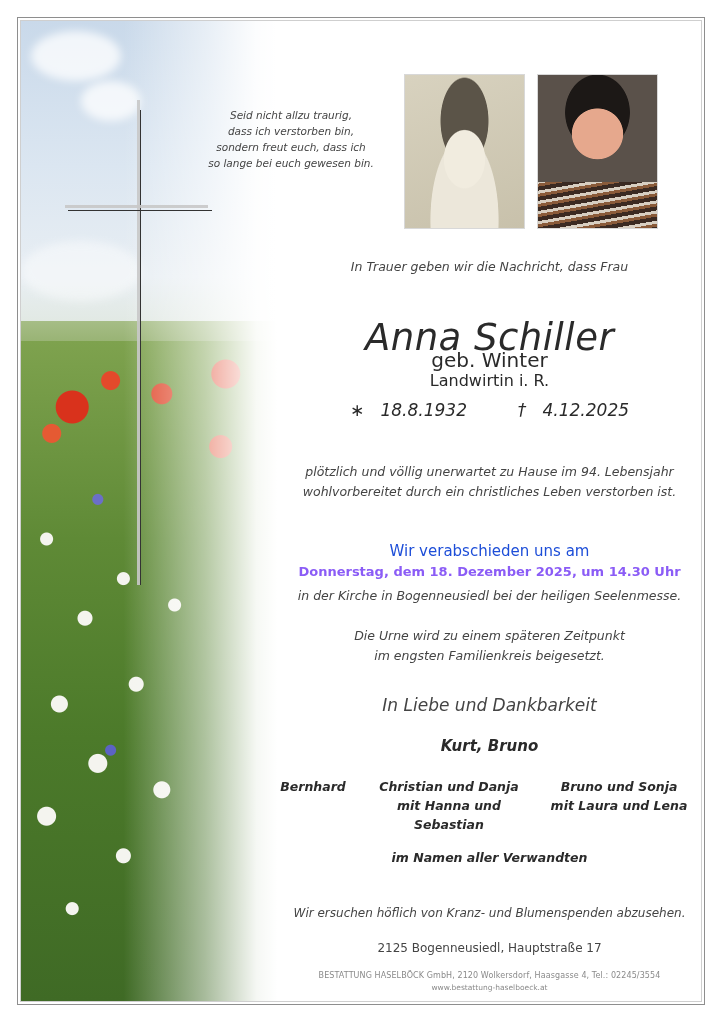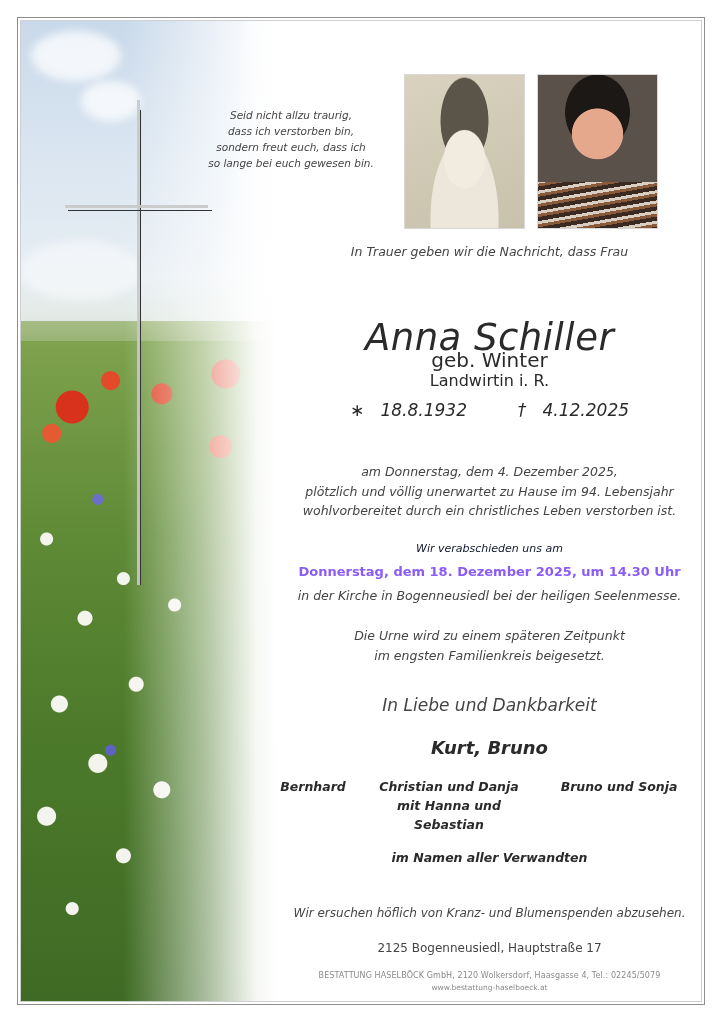--- a/index.html
+++ b/index.html
@@ -57,34 +57,34 @@
                background: radial-gradient(ellipse at 50% 50%, #e6a88d 0 22%, transparent 23%),
                            radial-gradient(ellipse at 50% 30%, #1c1816 0 30%, transparent 31%),
                            repeating-linear-gradient(170deg, #3b2a22 0 4px, #d8cfc2 4px 7px, #8a5b3a 7px 10px),
                            #4f463f; }
     .photo-2::after { content: ""; position: absolute; left: 0; top: 0; width: 100%; height: 70%;
                       background: radial-gradient(ellipse at 50% 55%, #e6a88d 0 30%, transparent 31%),
                                   radial-gradient(ellipse at 50% 35%, #1c1816 0 38%, transparent 39%),
                                   #5a514a; }
 
     .center-col { position: absolute; left: 277px; width: 425px; text-align: center; }
-    .announce { top: 244px; font-style: italic; font-size: 12.5px; color: #444; }
+    .announce { top: 259px; font-style: italic; font-size: 12.5px; color: #444; }
     .name { top: 292px; font-style: italic; font-size: 37px; letter-spacing: 0.5px; color: #2a2a2a; font-family: "DejaVu Sans", sans-serif; margin-top: 24px; }
     .maiden { top: 348px; font-size: 20px; color: #2a2a2a; }
     .occupation { top: 371px; font-size: 16px; color: #2a2a2a; }
     .dates { top: 400px; font-style: italic; font-size: 17px; color: #2a2a2a; }
     .dates span { display: inline-block; }
     .dates .gap { width: 40px; }
     .body-text { top: 462px; font-style: italic; font-size: 12.5px; line-height: 19.5px; color: #444; }
-    .farewell-intro { top: 542px; font-style: italic; font-size: 11px; color: #0f172a; }
+    .farewell-intro { top: 542px; font-size: 15px; color: #1d4ed8; }
     .farewell-date { top: 564px; font-weight: bold; font-size: 13px; color: #8b5cf6; }
     .farewell-place { top: 588px; font-style: italic; font-size: 12.5px; color: #444; }
     .urn { top: 626px; font-style: italic; font-size: 12.5px; line-height: 19.5px; color: #444; }
     .love { top: 695px; font-style: italic; font-size: 17px; color: #444; }
-    .children { top: 737px; font-style: italic; font-weight: bold; font-size: 18px; color: #2a2a2a; }
+    .children { top: 737px; font-style: italic; font-weight: bold; font-size: 15px; color: #2a2a2a; }
     .grandkids { position: absolute; top: 777px; left: 277px; width: 425px; font-style: italic; font-weight: bold;
                  font-size: 12.5px; line-height: 19px; color: #2a2a2a; }
     .gk { position: absolute; text-align: center; }
     .gk-1 { left: 0; width: 72px; }
     .gk-2 { left: 92px; width: 160px; }
     .gk-3 { left: 262px; width: 160px; }
     .relatives { top: 850px; font-style: italic; font-weight: bold; font-size: 12.5px; color: #2a2a2a; }
     .request { top: 906px; font-style: italic; font-size: 12px; color: #444; }
     .address { top: 941px; font-size: 12px; color: #444; }
     .undertaker { top: 971px; font-size: 8px; color: #8a8a8a; letter-spacing: 0.1px; }
@@ -128,21 +128,20 @@
 <div class="center-col occupation">Landwirtin i. R.</div>
 <div class="center-col dates">
   <span>∗</span>&nbsp;&nbsp;
   <span>18.8.1932</span>
   <span class="gap"></span>
   <span>†</span>&nbsp;&nbsp;
   <span>4.12.2025</span>
 </div>
 
 <div class="center-col body-text">
-  <div>am Donnerstag, dem 4. Dezember 2025,</div>
   <div>plötzlich und völlig unerwartet zu Hause im 94. Lebensjahr</div>
   <div>wohlvorbereitet durch ein christliches Leben verstorben ist.</div>
 </div>
 
 <div class="center-col farewell-intro">Wir verabschieden uns am</div>
 <div class="center-col farewell-date">Donnerstag, dem 18. Dezember 2025, um 14.30 Uhr</div>
 <div class="center-col farewell-place">in der Kirche in Bogenneusiedl bei der heiligen Seelenmesse.</div>
 
 <div class="center-col urn">
   <div>Die Urne wird zu einem späteren Zeitpunkt</div>
@@ -155,20 +154,21 @@
 <div class="grandkids">
   <div class="gk gk-1">
     <div>Bernhard</div>
   </div>
   <div class="gk gk-2">
     <div>Christian und Danja</div>
     <div>mit Hanna und Sebastian</div>
   </div>
   <div class="gk gk-3">
     <div>Bruno und Sonja</div>
+    <div>mit Laura und Lena</div>
   </div>
 </div>
 
 <div class="center-col relatives">im Namen aller Verwandten</div>
 <div class="center-col request">Wir ersuchen höflich von Kranz- und Blumenspenden abzusehen.</div>
 <div class="center-col address">2125 Bogenneusiedl, Hauptstraße 17</div>
-<div class="center-col undertaker">BESTATTUNG HASELBÖCK GmbH, 2120 Wolkersdorf, Haasgasse 4, Tel.: 02245/5079</div>
+<div class="center-col undertaker">BESTATTUNG HASELBÖCK GmbH, 2120 Wolkersdorf, Haasgasse 4, Tel.: 02245/3554</div>
 <div class="center-col website">www.bestattung-haselboeck.at</div>
 
 </body></html>

